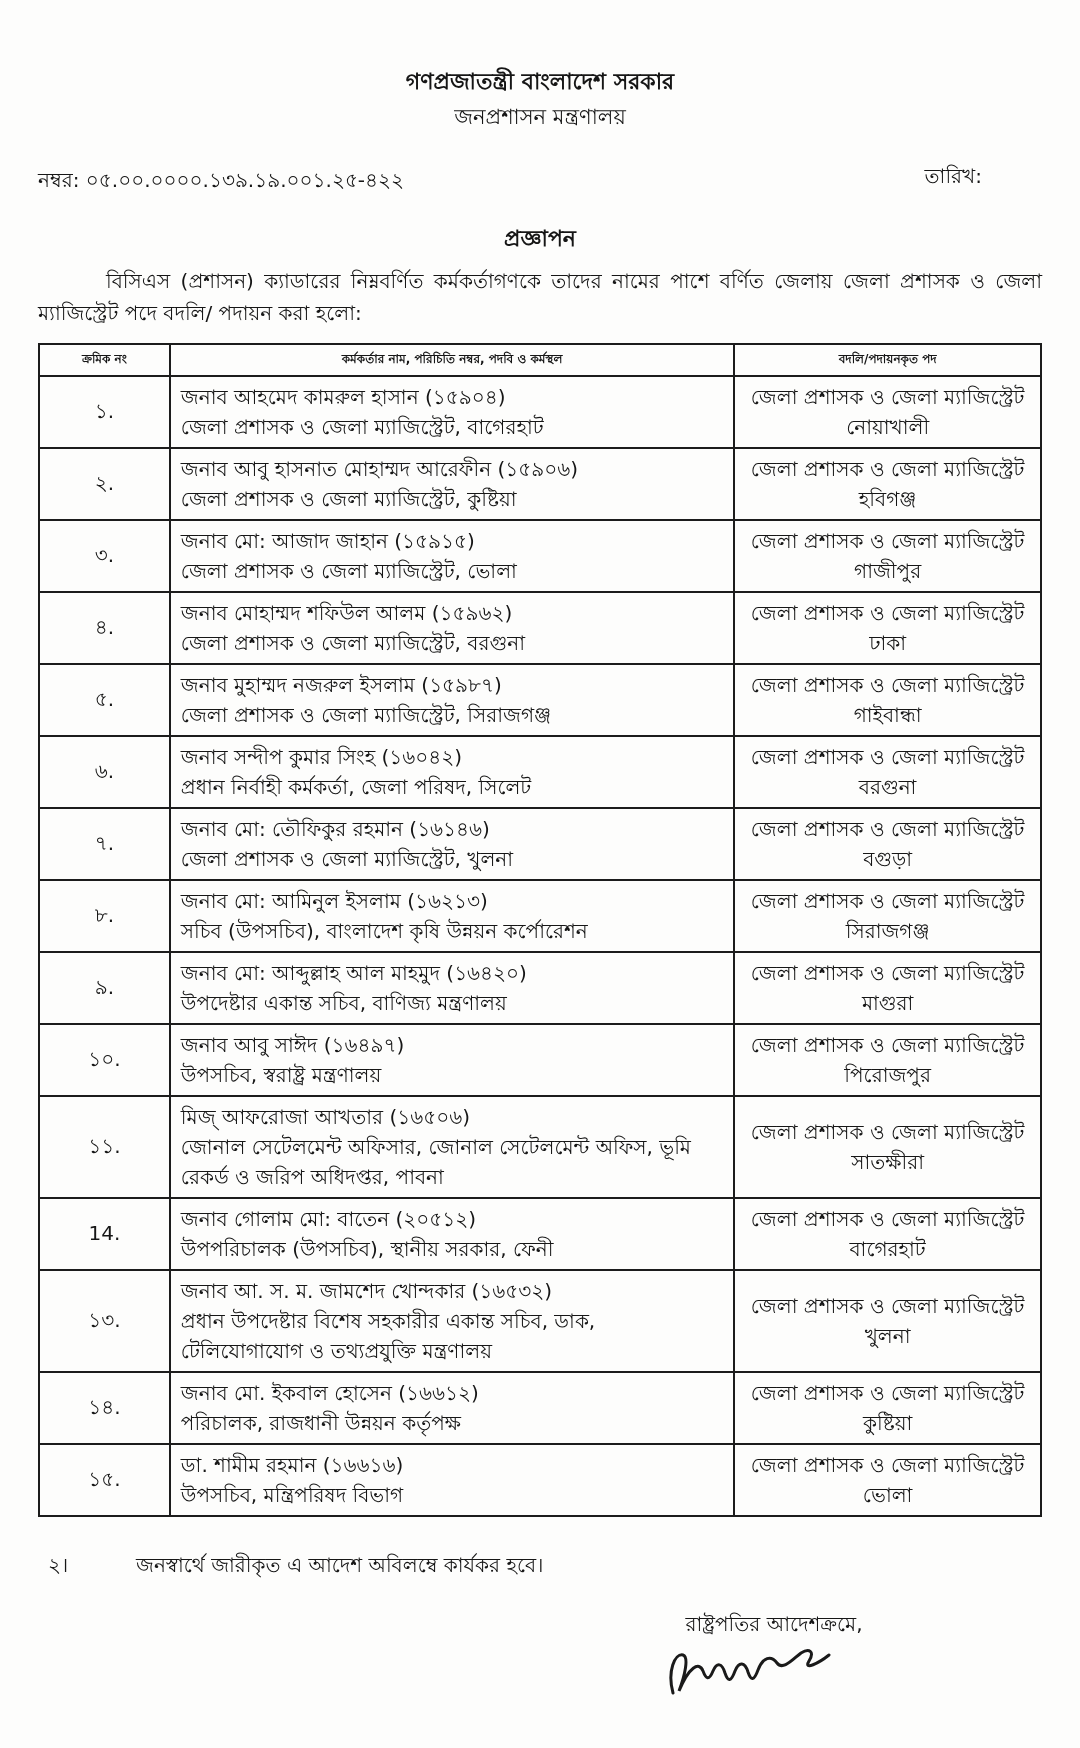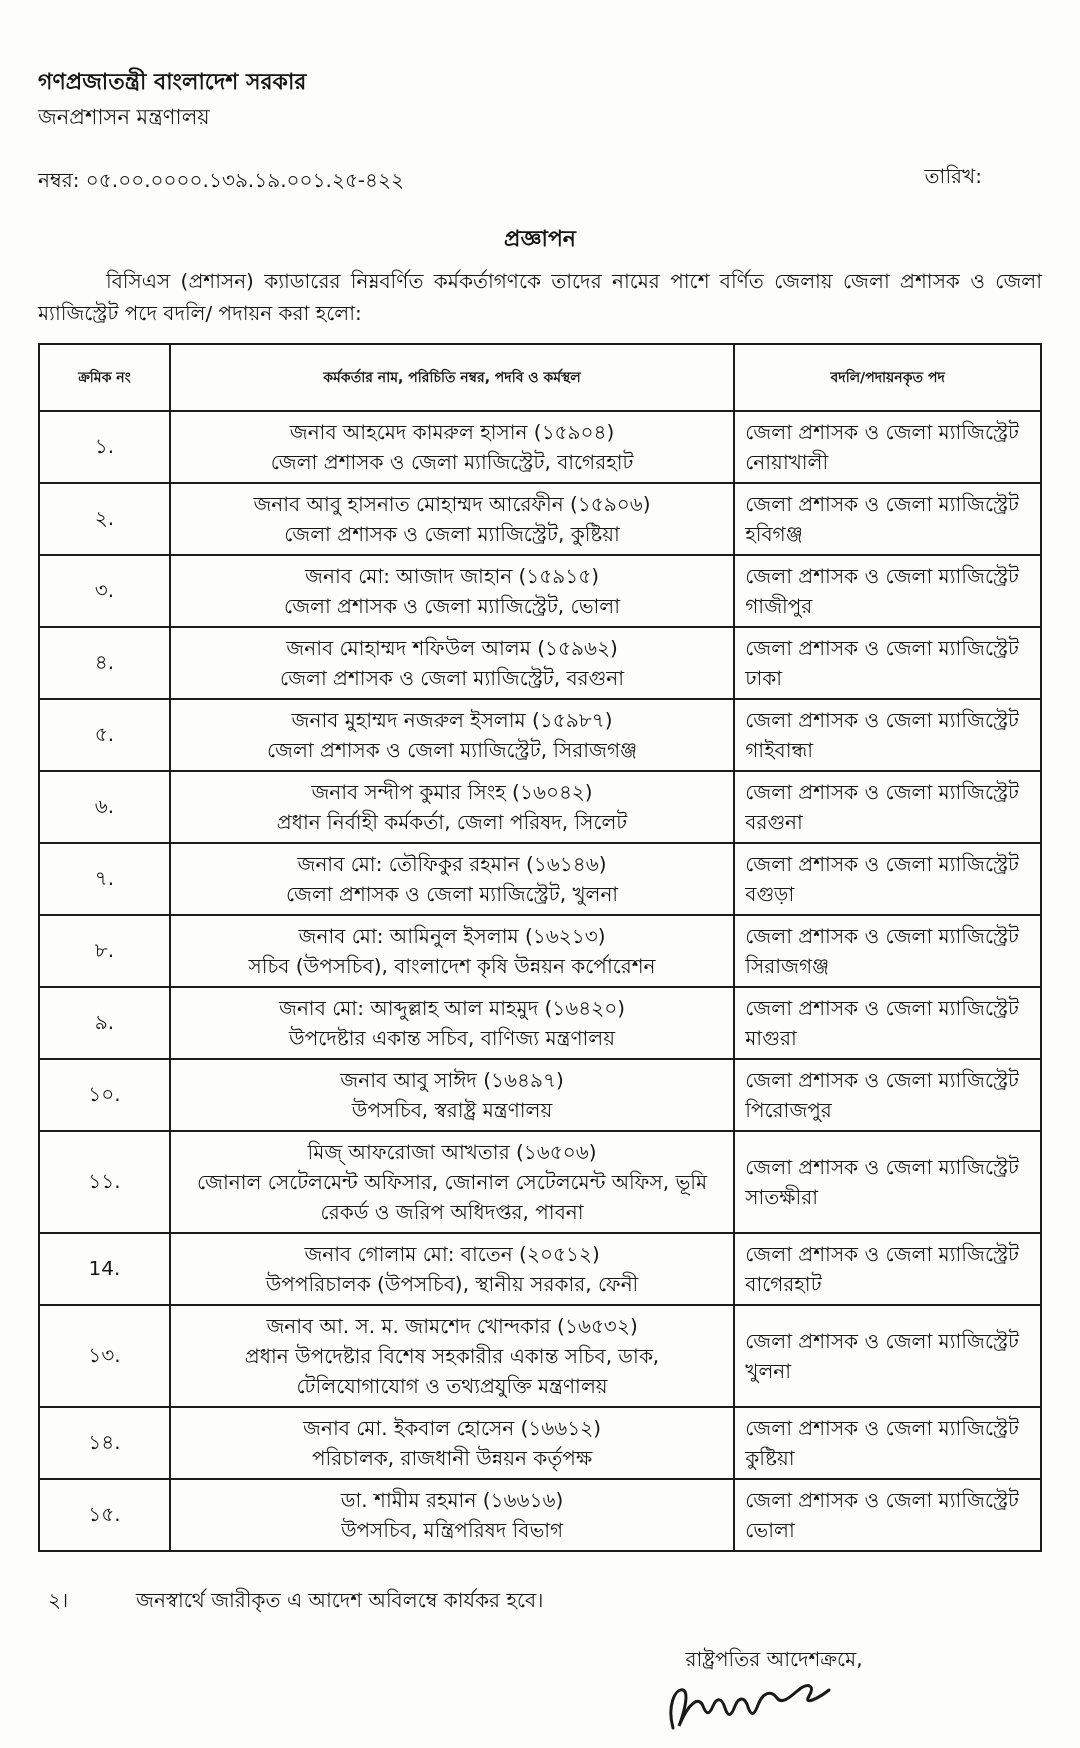--- a/index.html
+++ b/index.html
@@ -3,48 +3,48 @@
 <meta charset="utf-8">
 <style>
   html,body { margin:0; padding:0; background:#e9e9e9; }
   .page {
     width:1080px; min-height:1748px; margin:0 auto; background:#fdfdfc;
     color:#161616; box-sizing:border-box; padding:66px 38px 40px;
     font-family:"DejaVu Sans","Liberation Sans",sans-serif;
     font-size:20px; line-height:1.45; position:relative;
   }
   
-  .letterhead { }
+  .letterhead { text-align:center; }
   .letterhead .gov { font-size:22px; font-weight:bold; margin-bottom:4px; }
   .letterhead .ministry, .letterhead .branch { font-size:21px; margin-bottom:3px; }
   .letterhead .site { font-size:22px; font-weight:bold; letter-spacing:0.5px; }
 
   
   .meta-row { display:flex; justify-content:space-between; align-items:flex-end; margin-top:30px; }
   .memo-number { font-size:20px; }
   .date-wrap { display:flex; align-items:flex-end; gap:10px; padding-right:60px; }
   .date-label { padding-bottom:4px; }
   .date-frac { display:inline-block; text-align:center; }
   .date-top { padding:0 10px 3px; border-bottom:2px solid #1c1c1c; }
   .date-bottom { padding:3px 10px 0; }
 
   
   .doc-title { text-align:center; font-weight:bold; font-size:22px; margin:28px 0 10px; }
   .intro { text-align:justify; margin:0; text-indent:68px; line-height:1.6; }
 
   
   table.transfer { width:100%; border-collapse:collapse; margin-top:14px; }
   .transfer th, .transfer td { border:2px solid #1c1c1c; padding:5px 10px; vertical-align:middle; }
-  .transfer th { font-weight:bold; text-align:center; font-size:14px; padding:22px 8px; }
+  .transfer th { font-weight:bold; text-align:center; font-size:12px; padding:6px 8px; }
   .col-serial { width:128px; }
   .col-details { width:552px; }
   .col-newpost { width:300px; }
   td.serial-cell { text-align:center; font-size:20px; }
-  td.details-cell { text-align:center; }
-  td.newpost-cell { }
+  td.details-cell { text-align:left; }
+  td.newpost-cell { text-align:center; }
   .cell-line { line-height:1.5; }
 
   
   .closing { display:flex; margin-top:34px; }
   .closing .num { margin-left:10px; width:88px; flex:none; }
 
   
   .sig-block { width:440px; margin:30px 48px 0 auto; text-align:center; }
   .sig-order { font-size:20px; }
   .sig-draw { margin:2px auto 0; width:230px; }

